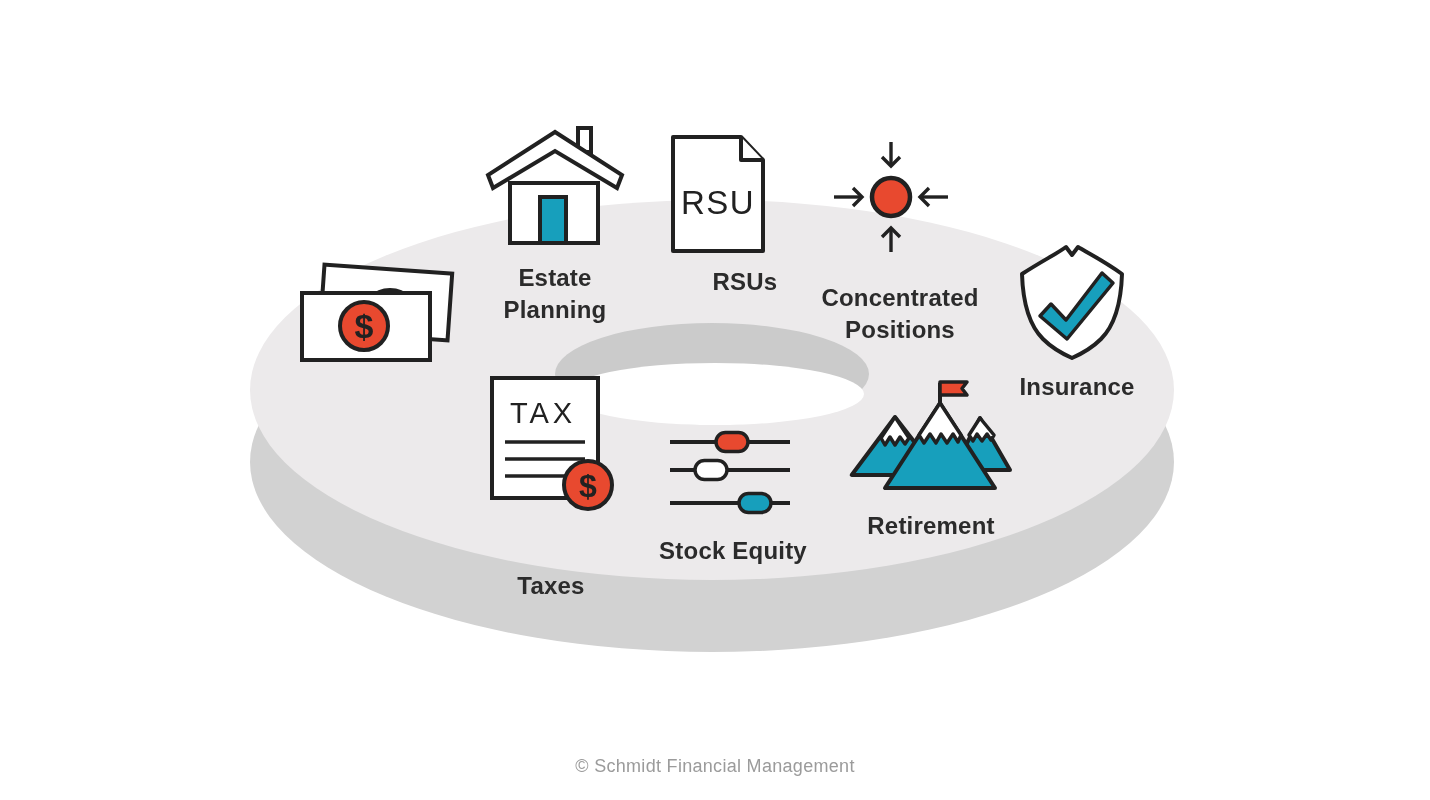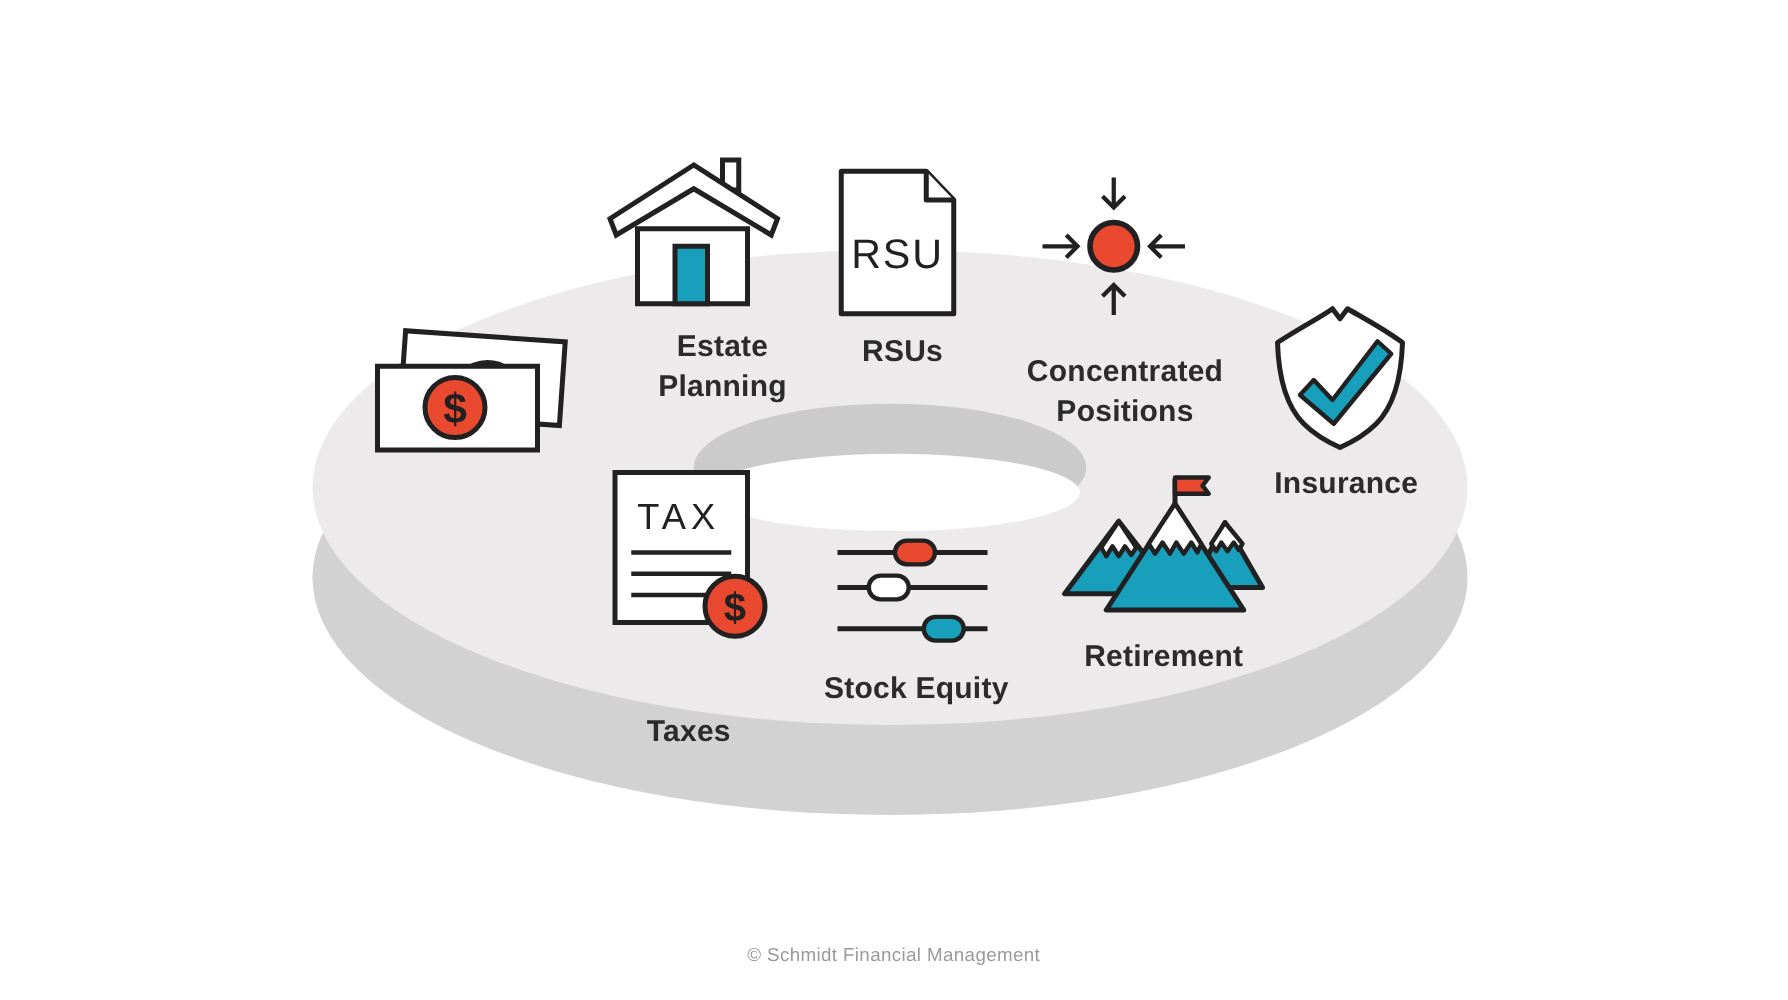--- a/index.html
+++ b/index.html
@@ -18,30 +18,30 @@
   .ic-cash{left:298px;top:258px;width:160px;height:105px;}
   .ic-house{left:485px;top:122px;width:140px;height:125px;}
   .ic-rsu{left:670px;top:134px;width:95px;height:120px;}
   .ic-arrows{left:831px;top:137px;width:120px;height:120px;}
   .ic-shield{left:1018px;top:244px;width:110px;height:118px;}
   .ic-tax{left:490px;top:376px;width:125px;height:135px;}
   .ic-sliders{left:665px;top:425px;width:130px;height:95px;}
   .ic-mountains{left:848px;top:378px;width:165px;height:112px;}
   
   .lb-equity{left:376px;top:374px;}
-  .lb-estate{left:555px;top:262px;margin-left:23px;}
-  .lb-rsus{left:722px;top:266px;}
+  .lb-estate{left:555px;top:262px;}
+  .lb-rsus{left:745px;top:266px;}
   .lb-concentrated{left:900px;top:260px;margin-top:22px;}
   .lb-insurance{left:1077px;top:371px;}
   .lb-taxes{left:551px;top:524px;margin-top:46px;}
   .lb-stock{left:733px;top:535px;}
   .lb-retirement{left:931px;top:510px;}
   .footer{
     position:absolute;left:0;right:0;top:756px;text-align:center;
-    font-size:15px;color:#9B9B9B;letter-spacing:.3px;font-weight:400;
+    font-size:18px;color:#9B9B9B;letter-spacing:.3px;font-weight:400;
   }
 </style>
 </head>
 <body>
 
 <div class="canvas">
 
   <svg class="donut-svg" width="1430" height="800" viewBox="0 0 1430 800">
     <ellipse cx="712" cy="462" rx="462" ry="190" fill="#D2D2D2"></ellipse>
     <ellipse cx="712" cy="390" rx="462" ry="190" fill="#ECEAEB"></ellipse>

